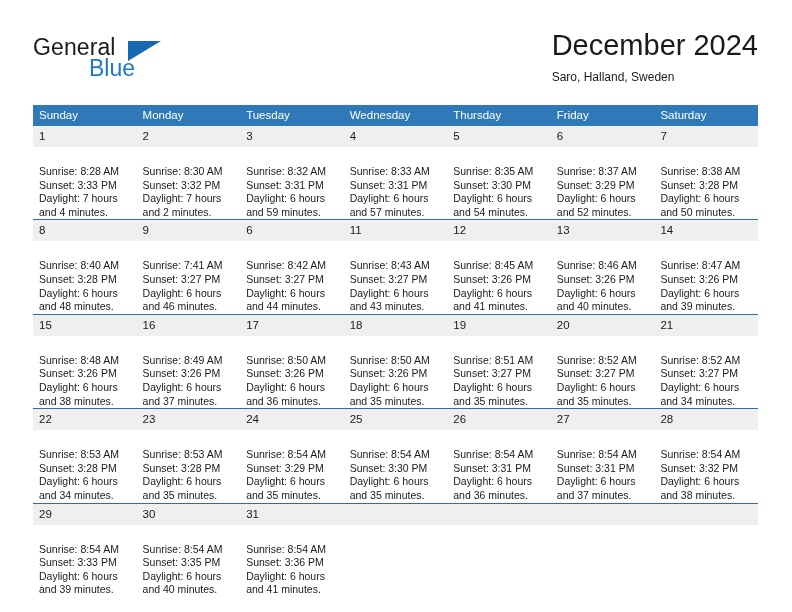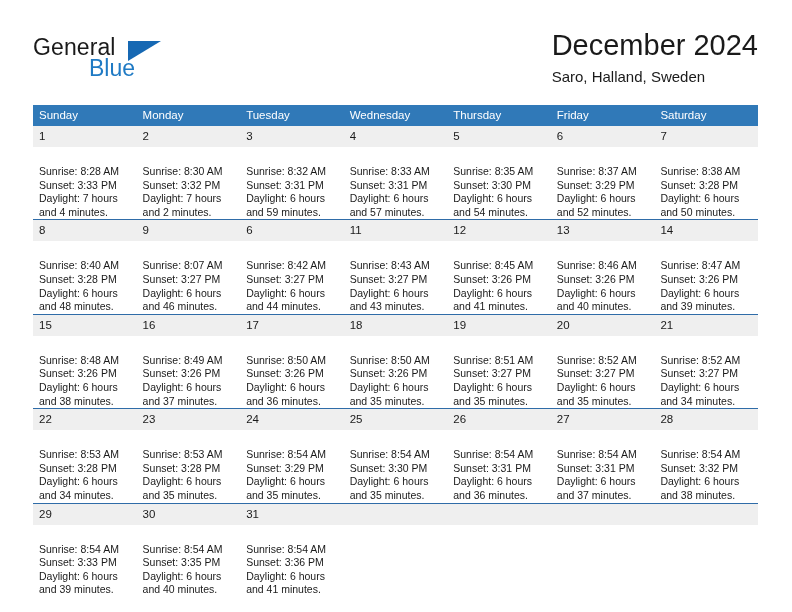--- a/index.html
+++ b/index.html
@@ -68,21 +68,21 @@
     top: 0;
     text-align: left;
   }
   .cal-title {
     font-size: 29px;
     color: #1a1a1a;
     line-height: 34px;
     white-space: nowrap;
   }
   .cal-subtitle {
-    font-size: 15px;
+    font-size: 12px;
     color: #1a1a1a;
     line-height: 20px;
     margin-top: 5px;
     white-space: nowrap;
   }
 
   
   .calendar {
     position: absolute;
     left: 33px;
@@ -239,21 +239,21 @@
           <div class="details">
             <div>Sunrise: 8:40 AM</div>
             <div>Sunset: 3:28 PM</div>
             <div>Daylight: 6 hours</div>
             <div>and 48 minutes.</div>
           </div>
         </td>
         <td>
           <div class="daynum">9</div>
           <div class="details">
-            <div>Sunrise: 8:07 AM</div>
+            <div>Sunrise: 7:41 AM</div>
             <div>Sunset: 3:27 PM</div>
             <div>Daylight: 6 hours</div>
             <div>and 46 minutes.</div>
           </div>
         </td>
         <td>
           <div class="daynum">6</div>
           <div class="details">
             <div>Sunrise: 8:42 AM</div>
             <div>Sunset: 3:27 PM</div>

